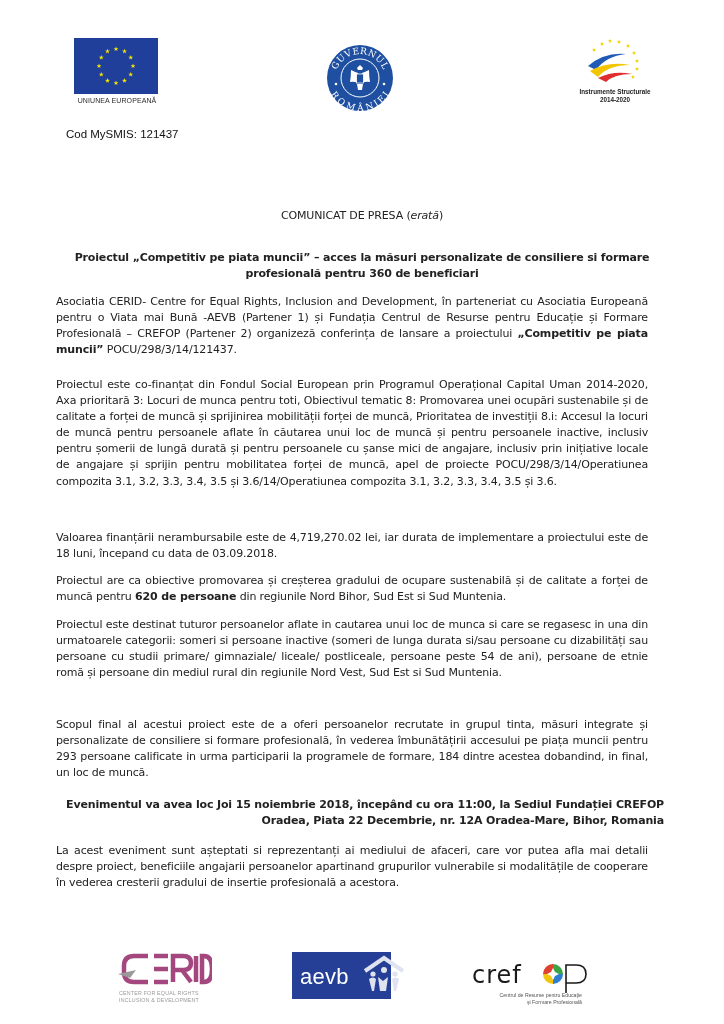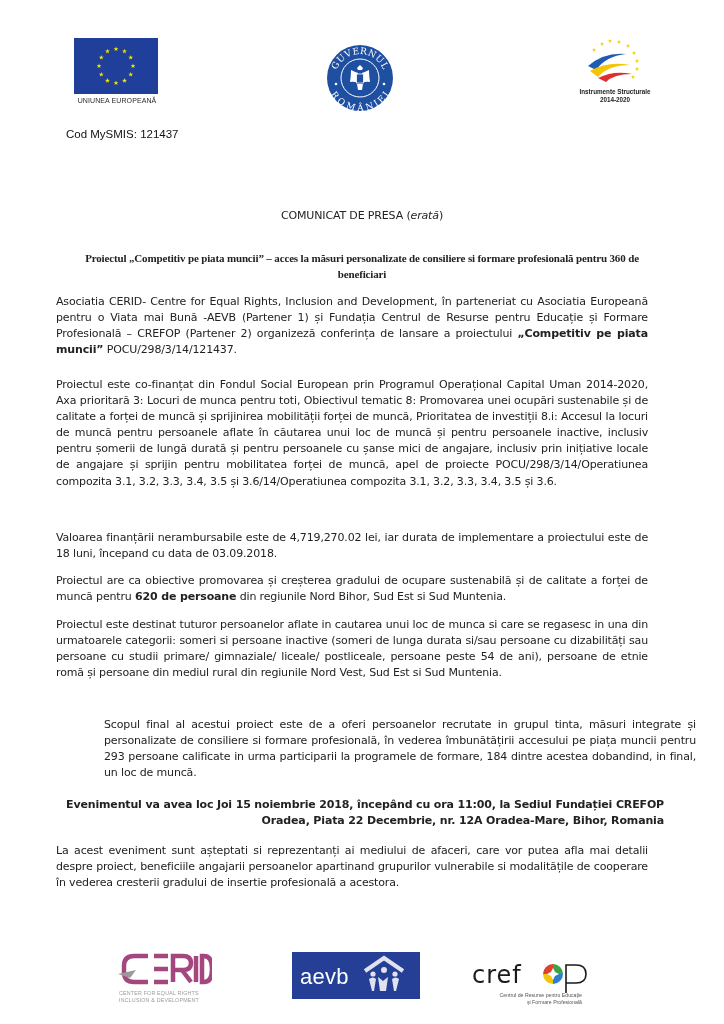--- a/index.html
+++ b/index.html
@@ -23,36 +23,36 @@
 
     
     #project-info { position: absolute; left: 66px; top: 127px; font: 11.5px/15.5px "Liberation Sans", sans-serif; color: #111; }
 
     .doc-text { font-family: "DejaVu Sans", sans-serif; font-size: 11px; line-height: 16.1px; color: #222; letter-spacing: -0.15px; }
     .para { position: absolute; left: 56px; width: 592px; text-align: justify; }
     .center { position: absolute; left: 60px; width: 604px; text-align: center; }
     b, .bold { font-weight: bold; }
 
     #press-title { top: 208px; }
-    #headline { top: 250px; font-weight: bold; font-family: Liberation Serif, serif; }
+    #headline { top: 250px; font-weight: bold; }
     #p1 { top: 294px; }
     #p2 { top: 377px; }
     #p3 { top: 530px; }
     #p4 { top: 573px; }
     #p5 { top: 617px; }
-    #p6 { top: 717px; margin-left: 48px; }
+    #p6 { top: 717px; }
     #event { top: 797px; font-weight: bold; text-align: right; }
     #p7 { top: 843px; }
 
     
     #cerid-logo { left: 116px; top: 952px; width: 100px; height: 58px; }
     #cerid-mark { position: absolute; left: 2px; top: 0; width: 94px; height: 36px; }
     #cerid-caption { position: absolute; left: 3px; top: 38px; width: 95px; font: 5.3px/7px "Liberation Sans", sans-serif; color: #9a9a9a; letter-spacing: 0.2px; }
 
-    #aevb-logo { left: 292px; top: 952px; width: 128px; height: 47px; background: #243f95; }
+    #aevb-logo { left: 292px; top: 952px; width: 99px; height: 47px; background: #243f95; }
     #aevb-text { position: absolute; left: 8px; top: 12px; font: 22px "Liberation Sans", sans-serif; color: #ffffff; letter-spacing: 0.3px; }
     #aevb-icon { position: absolute; left: 69px; top: 3px; width: 46px; height: 40px; }
 
     #crefop-logo { left: 470px; top: 955px; width: 125px; height: 55px; }
     #crefop-word { position: absolute; left: 0; top: 4px; width: 125px; height: 34px; }
     #crefop-caption { position: absolute; left: 4px; top: 37px; width: 108px; text-align: right; font: 5.2px/6.6px "Liberation Sans", sans-serif; color: #555; }
   </style>
 </head>
 <body>
 

